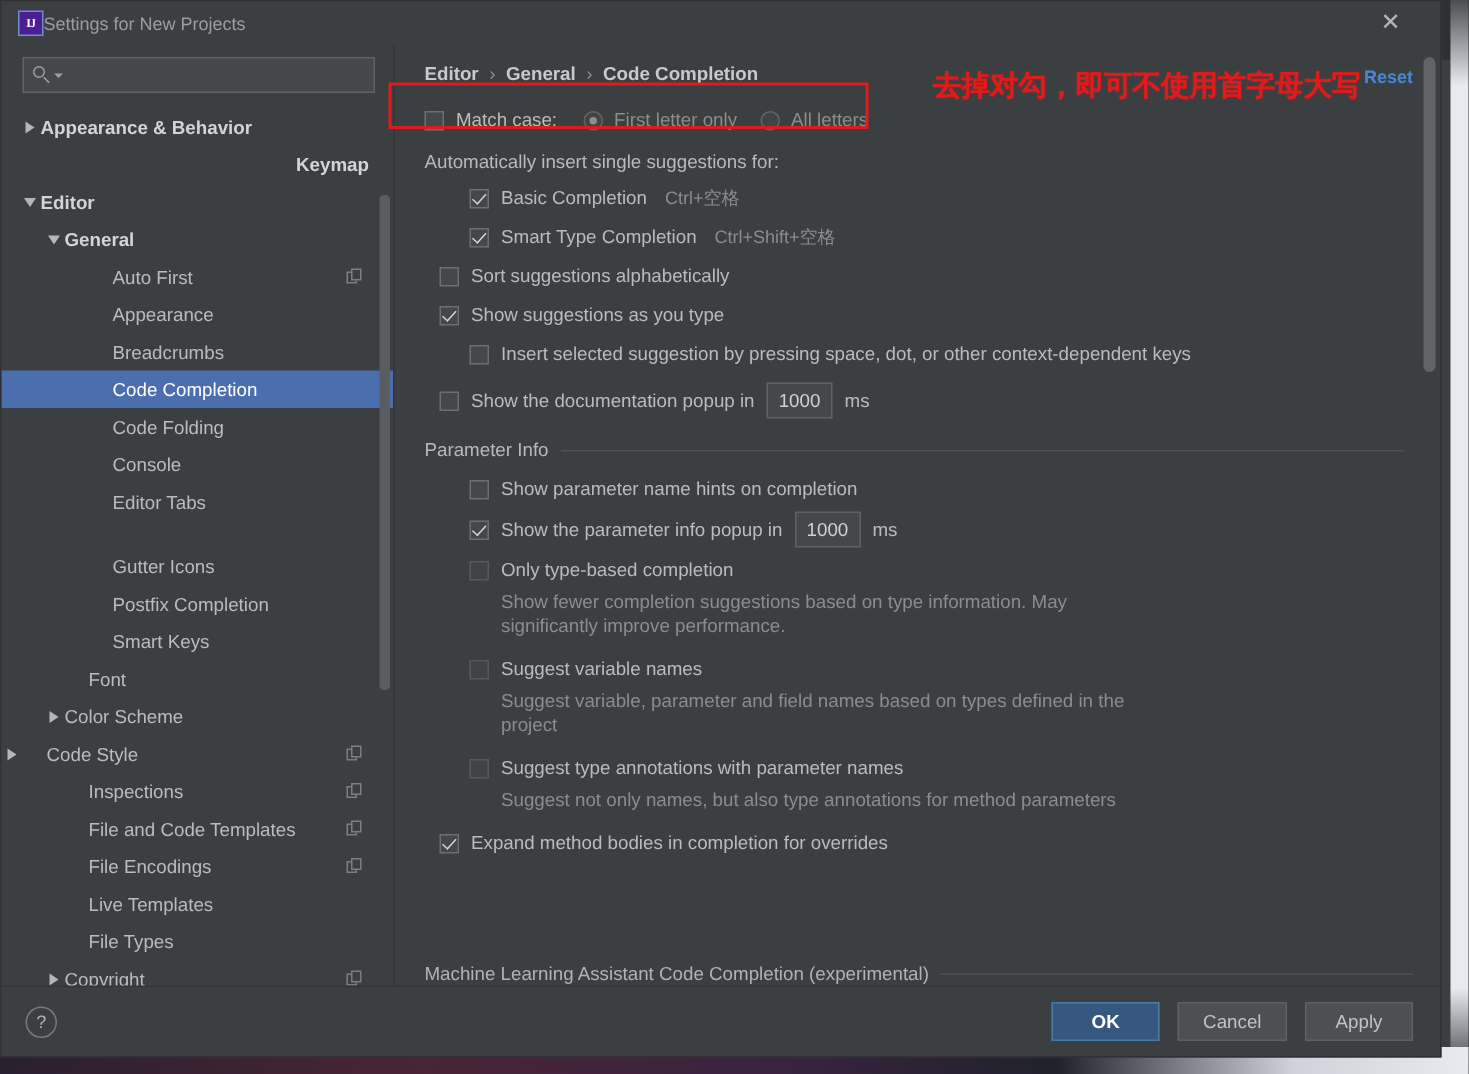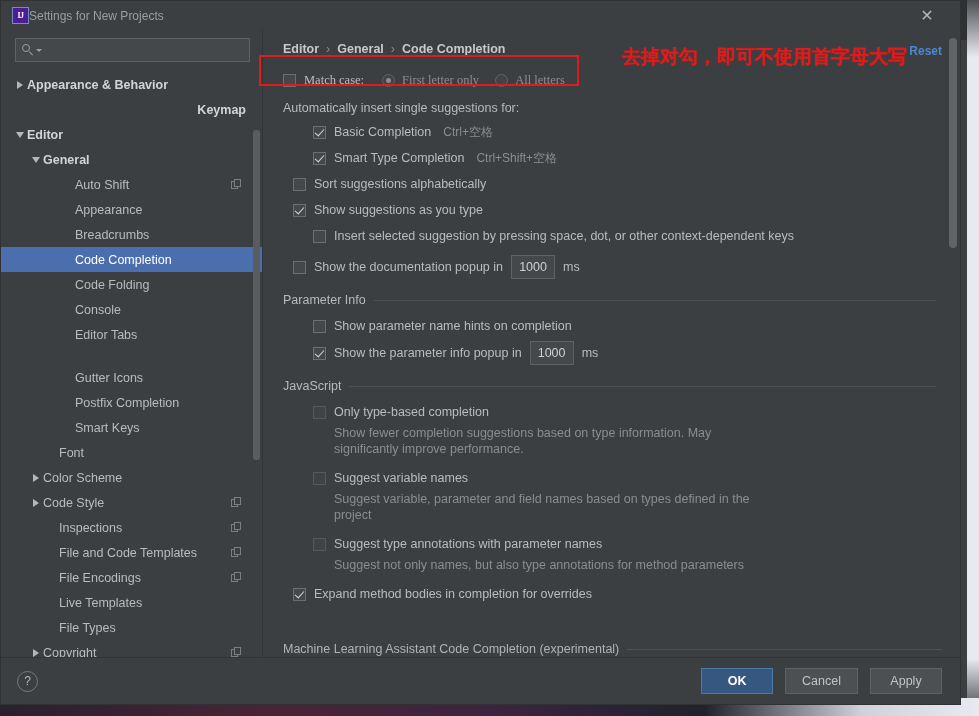--- a/index.html
+++ b/index.html
@@ -536,21 +536,21 @@
             <span class="tree-label">Editor</span>
           </div>
           <div class="tree-row bold" style="padding-left: 28px;">
             <span class="tw">
               <span class="arrow-down"></span>
             </span>
             <span class="tree-label">General</span>
           </div>
           <div class="tree-row" style="padding-left: 60px;">
             <span class="tw"></span>
-            <span class="tree-label">Auto Shift</span>
+            <span class="tree-label">Auto First</span>
             <span class="copy-icon"></span>
           </div>
           <div class="tree-row" style="padding-left: 60px;">
             <span class="tw"></span>
             <span class="tree-label">Appearance</span>
           </div>
           <div class="tree-row" style="padding-left: 60px;">
             <span class="tw"></span>
             <span class="tree-label">Breadcrumbs</span>
           </div>
@@ -585,21 +585,21 @@
           <div class="tree-row" style="padding-left: 44px;">
             <span class="tw"></span>
             <span class="tree-label">Font</span>
           </div>
           <div class="tree-row" style="padding-left: 28px;">
             <span class="tw">
               <span class="arrow-right"></span>
             </span>
             <span class="tree-label">Color Scheme</span>
           </div>
-          <div class="tree-row" style="padding-left: 28px;">
+          <div class="tree-row" style=" gap: 16px;">
             <span class="tw">
               <span class="arrow-right"></span>
             </span>
             <span class="tree-label">Code Style</span>
             <span class="copy-icon"></span>
           </div>
           <div class="tree-row" style="padding-left: 44px;">
             <span class="tw"></span>
             <span class="tree-label">Inspections</span>
             <span class="copy-icon"></span>
@@ -645,21 +645,21 @@
 
         <div class="breadcrumb" id="breadcrumb">
             <span>Editor</span>
             <span class="sep">›</span>
             <span>General</span>
             <span class="sep">›</span>
             <span>Code Completion</span>
           </div>
         <div class="reset-link">Reset</div>
 
-        <div class="row" style="margin-bottom:10px;font-family:Liberation Serif, serif;">
+        <div class="row" style="margin-bottom:10px;">
           <div class="cb" id="cb-matchcase"></div>
           <span class="lbl">Match case:</span>
           <div style="width:18px"></div>
           <div class="rb checked"></div>
           <span class="lbl dim">First letter only</span>
           <div style="width:16px"></div>
           <div class="rb"></div>
           <span class="lbl dim">All letters</span>
         </div>
 
@@ -705,24 +705,20 @@
           <div class="cb"></div>
           <span class="lbl">Show parameter name hints on completion</span>
         </div>
         <div class="row indent2">
           <div class="cb checked"></div>
           <span class="lbl">Show the parameter info popup in</span>
           <div class="num-field tall">1000</div>
           <span class="lbl">ms</span>
         </div>
 
-        <div class="section-head">
-          <span class="t">JavaScript</span>
-          <span class="ln"></span>
-        </div>
 
         <div class="row indent2" style="margin-bottom:2px;">
           <div class="cb dim"></div>
           <span class="lbl">Only type-based completion</span>
         </div>
         <div class="desc">Show fewer completion suggestions based on type information. May significantly improve performance.</div>
 
         <div class="row indent2" style="margin-bottom:2px;">
           <div class="cb dim"></div>
           <span class="lbl">Suggest variable names</span>

